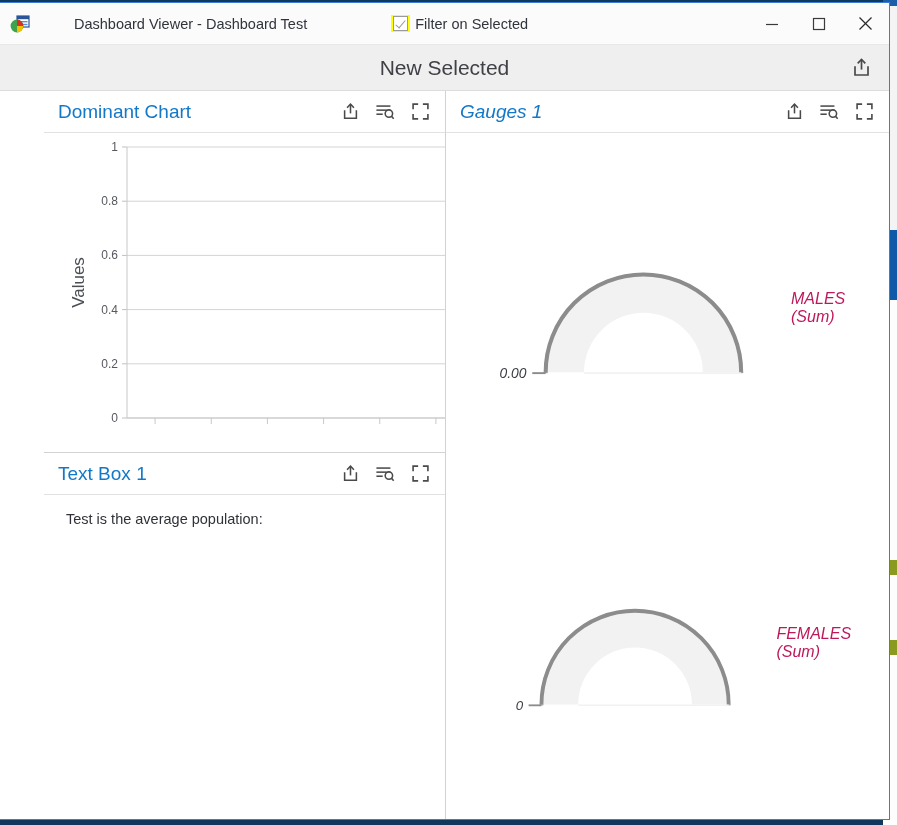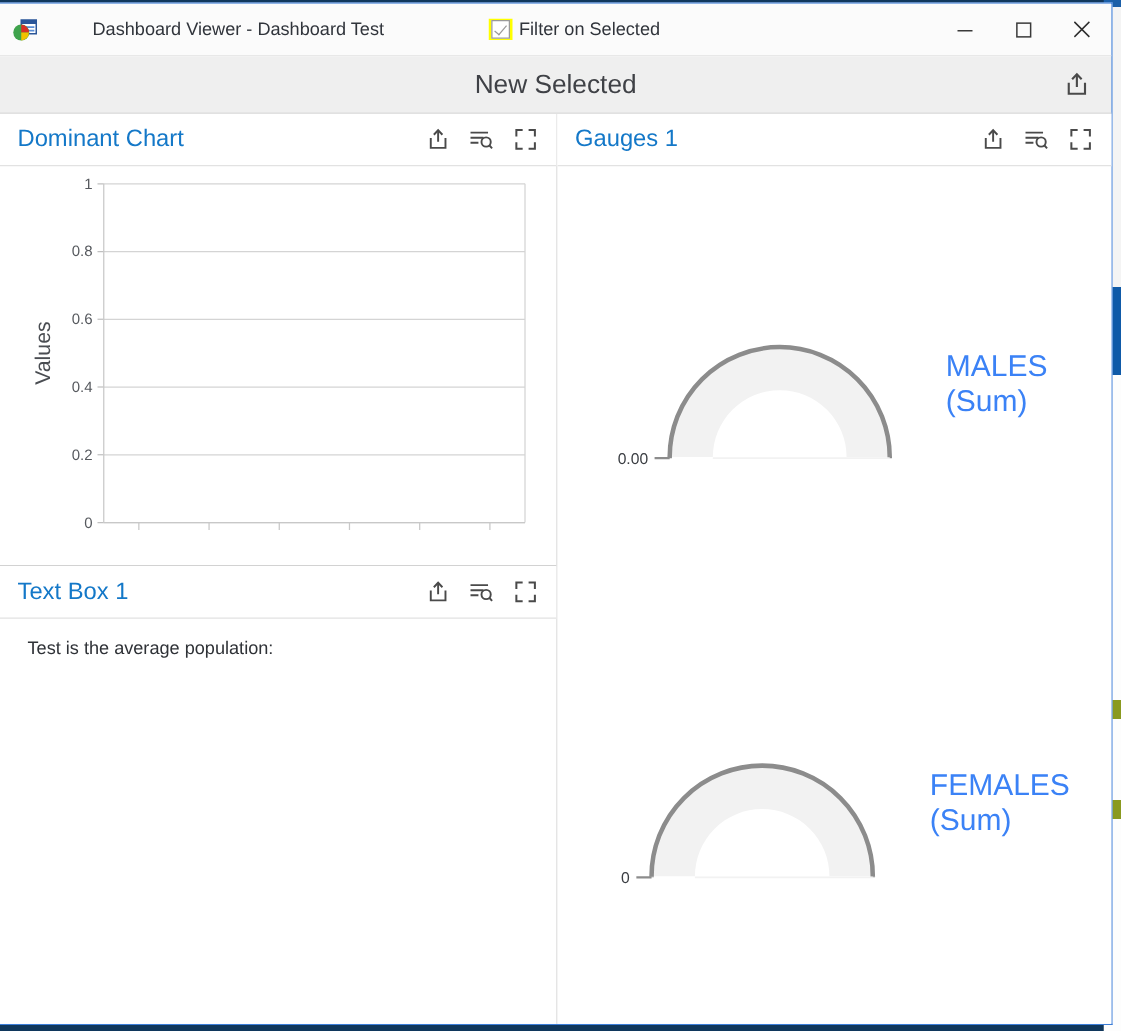--- a/index.html
+++ b/index.html
@@ -113,20 +113,21 @@
     width: 28px; height: 28px;
     position: relative; z-index: 2;
   }
 
   
   #dash-body { flex: 1; display: flex; min-height: 0; background: #fff; }
   #col-left {
     width: 446px; flex: none;
     display: flex; flex-direction: column;
     border-right: 1px solid #d2d2d2;
+    padding-left: 44px;
   }
   #col-right { flex: 1; display: flex; flex-direction: column; min-width: 0; }
 
   
   .panel { display: flex; flex-direction: column; min-height: 0; background: #fff; }
   .panel-head {
     height: 42px; flex: none;
     display: flex; align-items: center;
     padding: 0 14px 0 14px;
     border-bottom: 1px solid #e2e2e2;
@@ -138,41 +139,41 @@
   }
   .panel-tools { margin-left: auto; display: flex; align-items: center; gap: 13px; }
   .tool-btn {
     width: 22px; height: 22px;
     display: flex; align-items: center; justify-content: center;
   }
   .panel-body { flex: 1; min-height: 0; overflow: hidden; position: relative; }
 
   #panel-chart { height: 362px; flex: none; border-bottom: 1px solid #d2d2d2; }
   #panel-textbox { flex: 1; }
-  #panel-gauges { flex: 1; }
+  #panel-gauges { flex: 1; font-style: italic; }
 
   
   #textbox-content {
     padding: 16px 0 0 22px;
     font-size: 14.5px; color: #2f3237;
   }
 
   
   #chart-svg { display: block; }
 
   
   #gauges-wrap {
     display: flex; flex-direction: column;
     align-items: center; justify-content: space-around;
     height: 100%;
     padding: 6px 0 10px 0;
   }
   .gauge-unit { display: flex; align-items: center; }
   .gauge-caption {
-    font-size: 24px; color: #3b82f6; margin-top: 2px;
+    font-size: 16px; color: #be185d; margin-top: 2px;
   }
 </style>
 </head>
 <body>
 
 <div id="desktop">
   <div class="bg-stripe"></div>
 </div>
 
 <div id="window">

